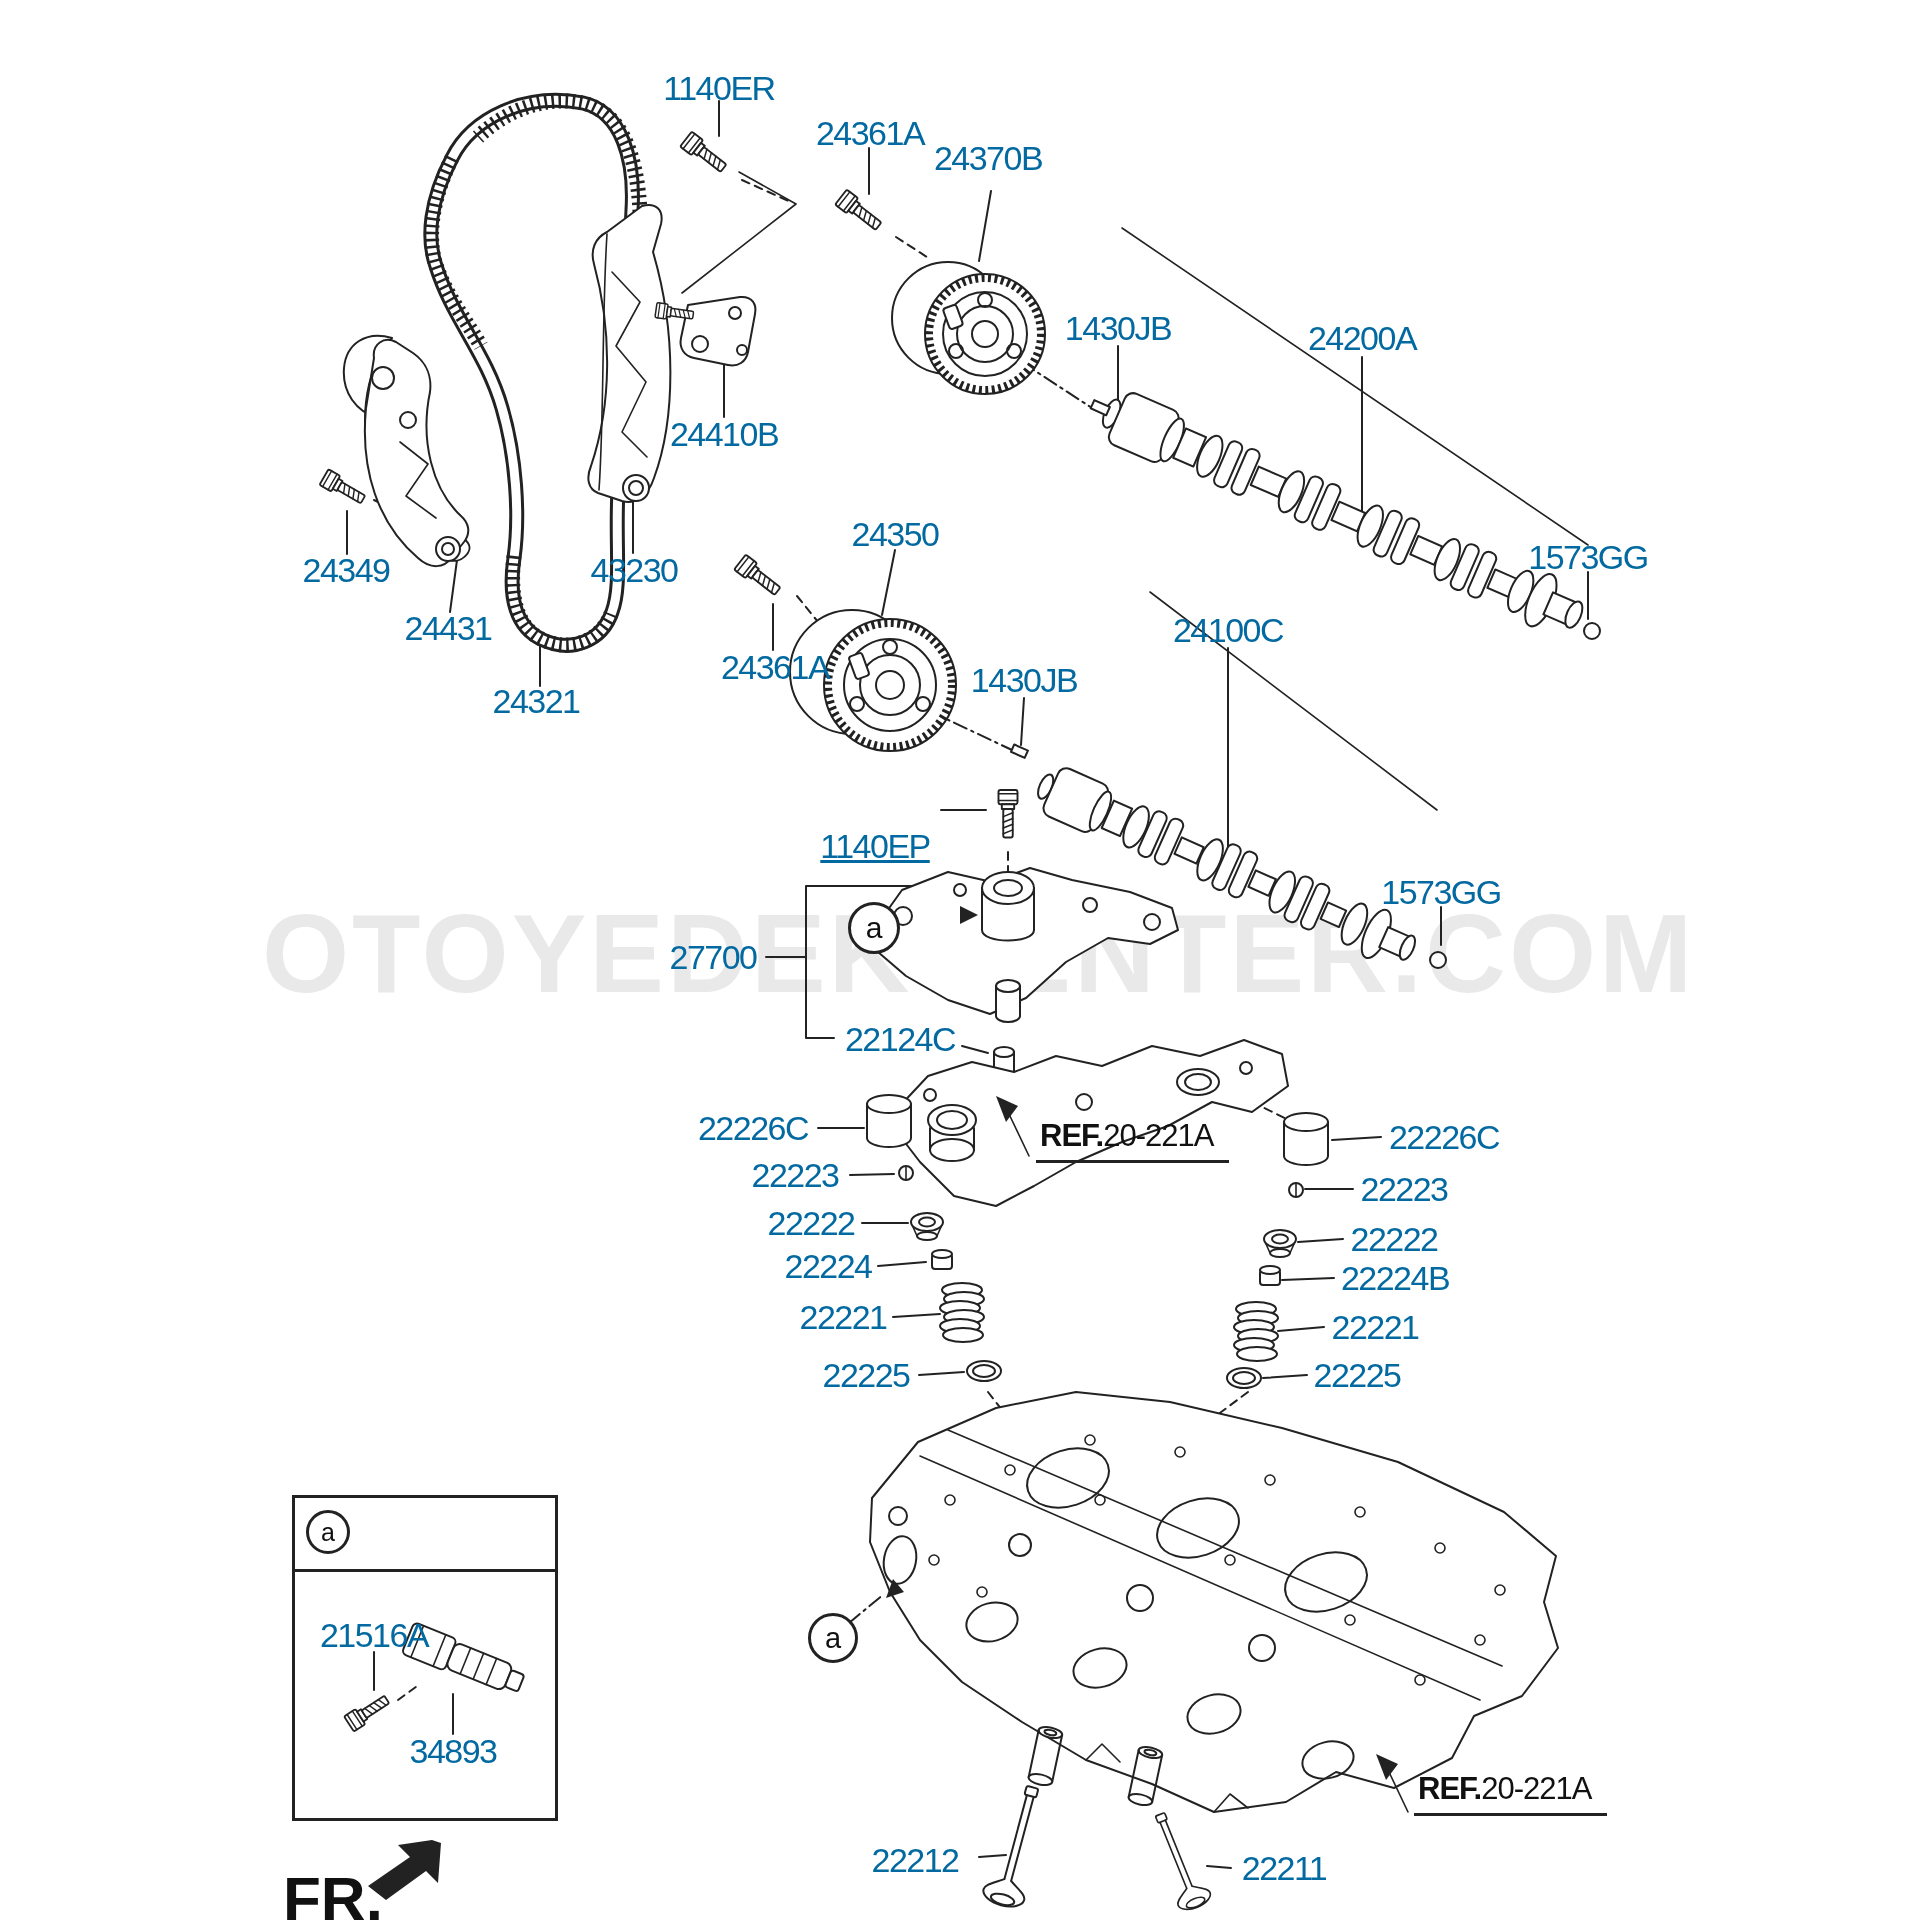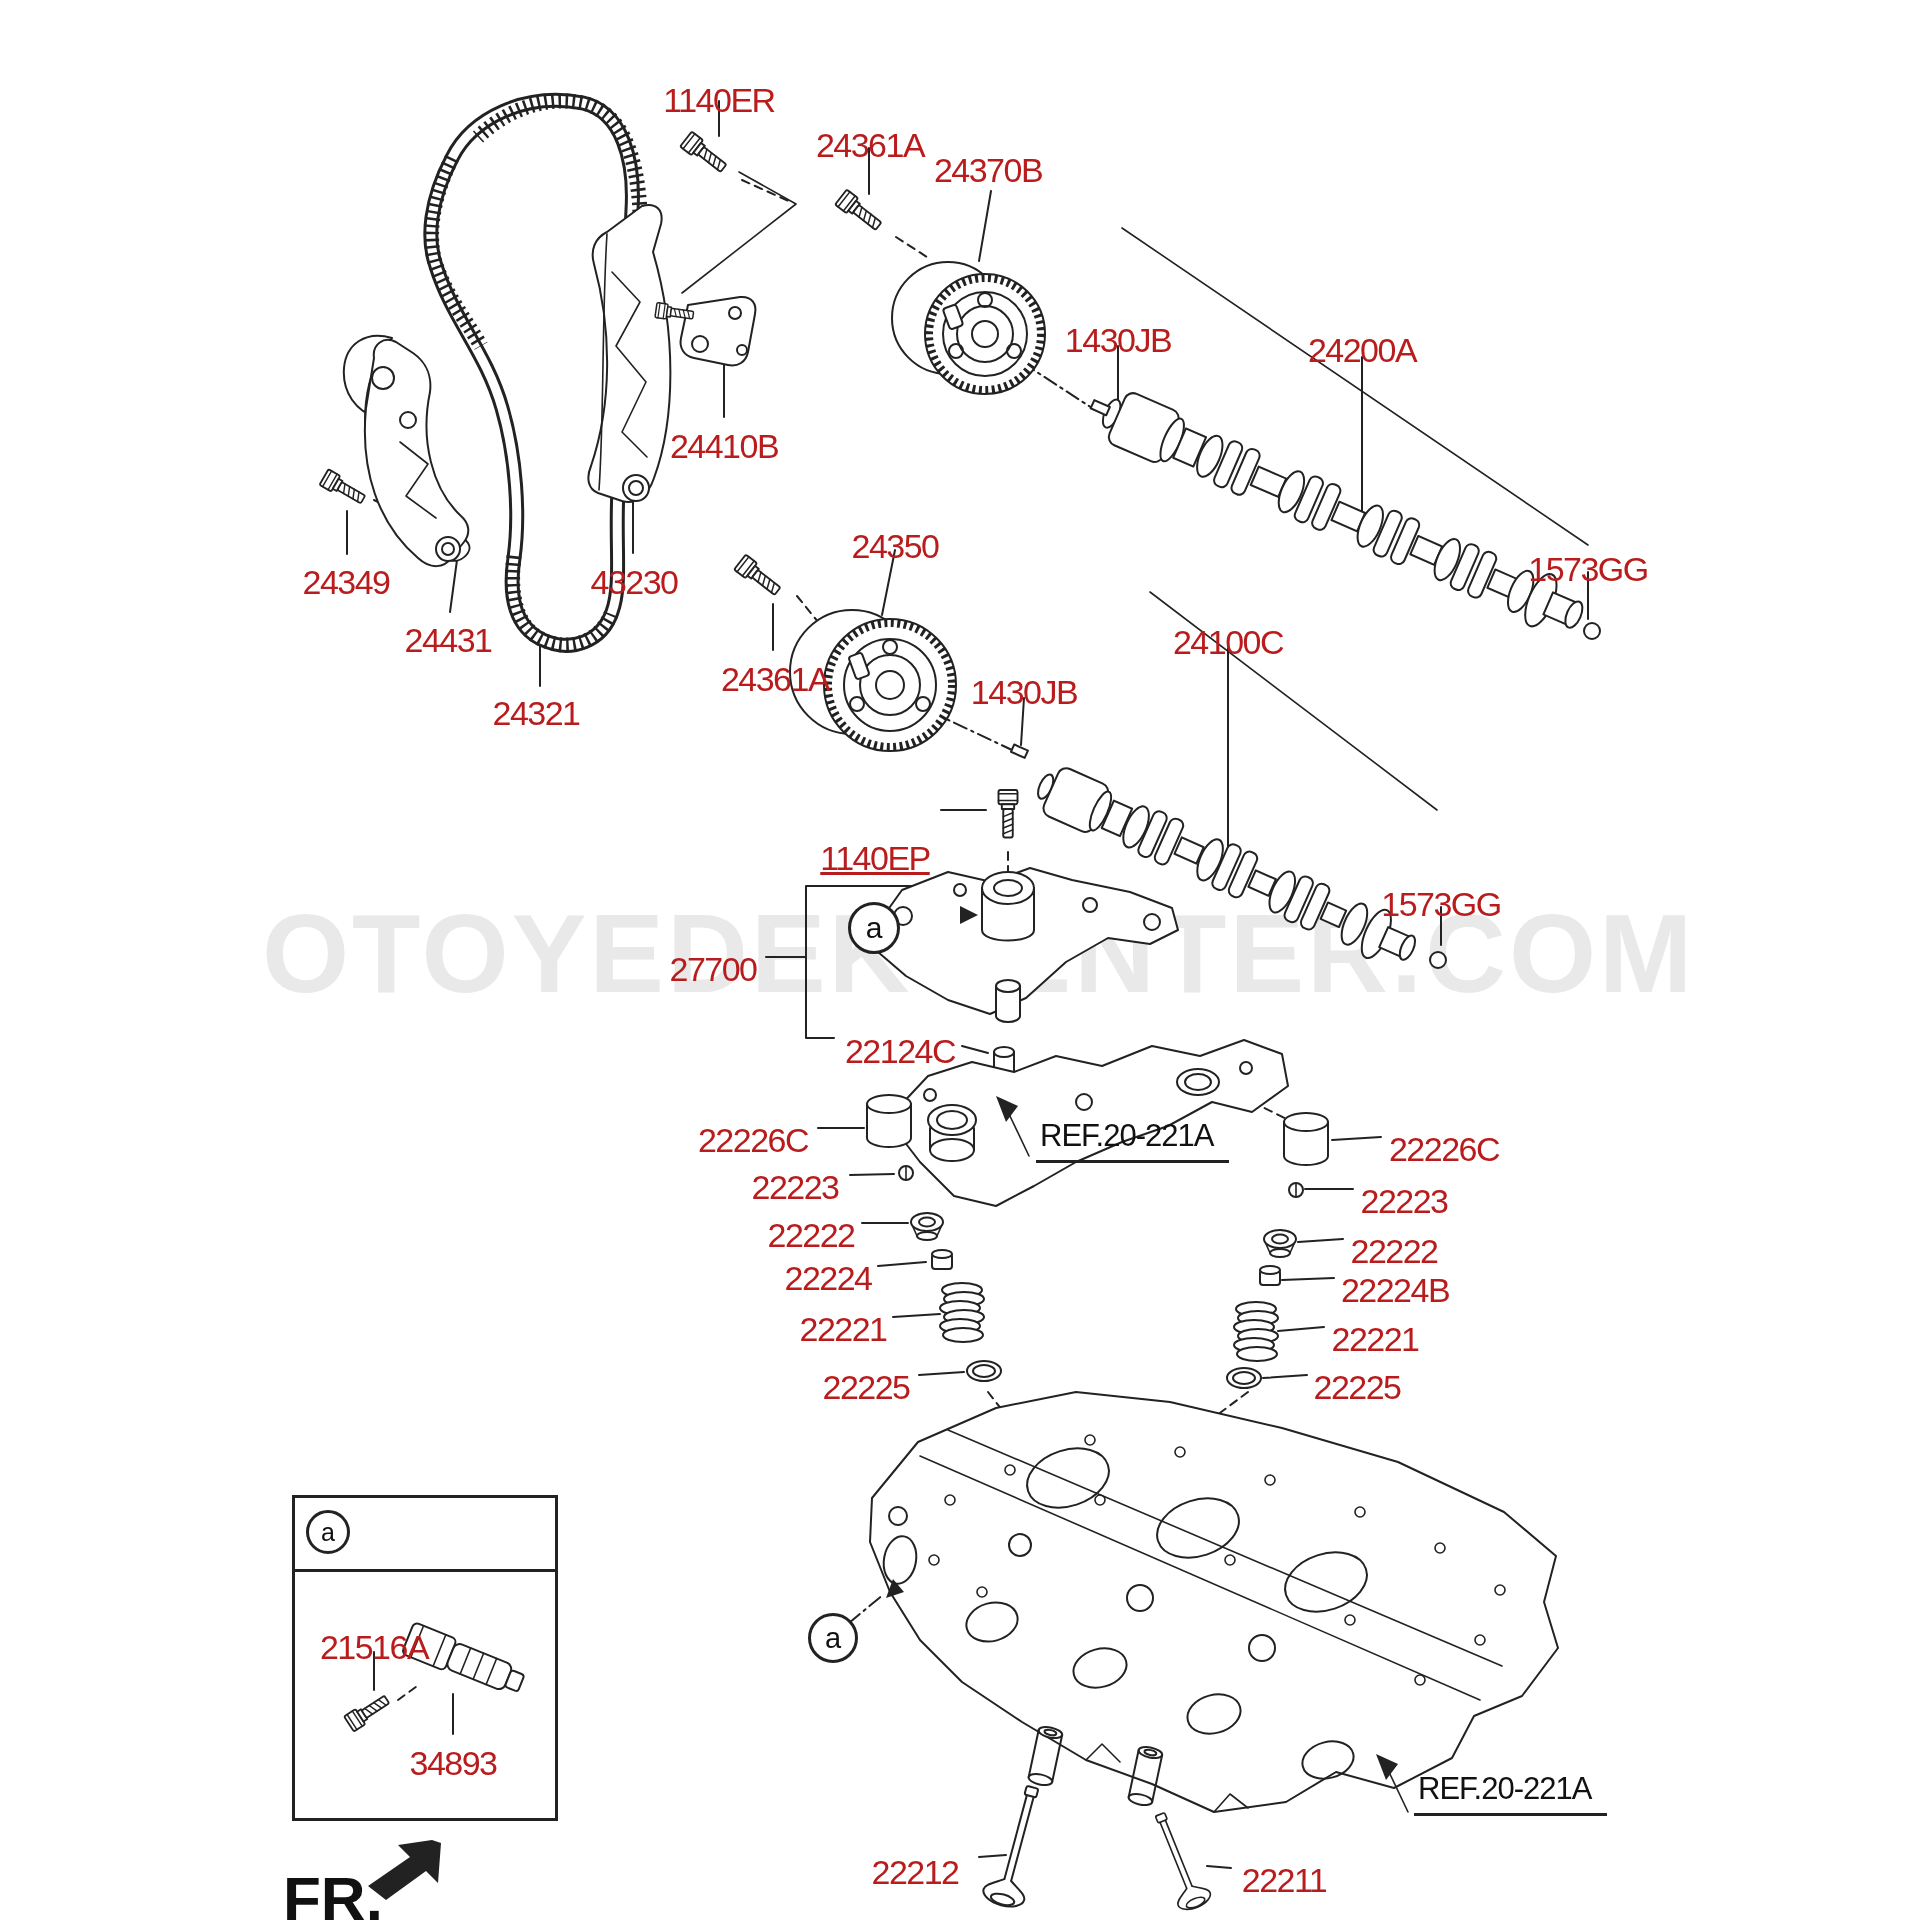--- a/index.html
+++ b/index.html
@@ -11,26 +11,26 @@
   svg.art *{vector-effect:none;}
   .ln{stroke:#222;stroke-width:2;fill:none;stroke-linecap:round;stroke-linejoin:round;}
   .f{fill:#fff;}
   .blk{fill:#222;stroke:none;}
   .dsh{stroke-dasharray:8 6;}
   .ddot{stroke-dasharray:14 5 2.5 5;}
   .tex{stroke:#222;stroke-width:15;fill:none;stroke-dasharray:2.5 4.5;}
   .thin{stroke-width:1.6;}
   #label-layer{position:absolute;left:0;top:0;width:100%;height:100%;z-index:3;}
   .plabel{position:absolute;transform:translate(-50%,-50%);font-size:34px;line-height:1;
-          letter-spacing:-1.5px;color:#b91c1c;white-space:nowrap;margin-top:12px;}
+          letter-spacing:-1.5px;color:#0369a1;white-space:nowrap;}
   .circled{position:absolute;transform:translate(-50%,-50%);border:3px solid #222;border-radius:50%;
            display:flex;align-items:center;justify-content:center;color:#111;background:#fff;}
   .ref{position:absolute;font-size:31px;line-height:1;letter-spacing:-1px;color:#111;
        white-space:nowrap;padding:0 16px 9px 4px;border-bottom:3px solid #222;}
-  .ref b{font-weight:400;}
+  .ref b{font-weight:700;}
   .frlabel{position:absolute;font-size:62px;font-weight:700;letter-spacing:0;color:#111;line-height:1;}
   .inset-box{position:absolute;left:292px;top:1495px;width:260px;height:320px;border:3px solid #222;}
   .inset-box .divider{position:absolute;left:0;top:71px;width:100%;border-top:3px solid #222;}
 </style>
 </head>
 <body>
 
 <div class="stage">
 
   <div class="watermark">OTOYEDEKCENTER.COM</div>

